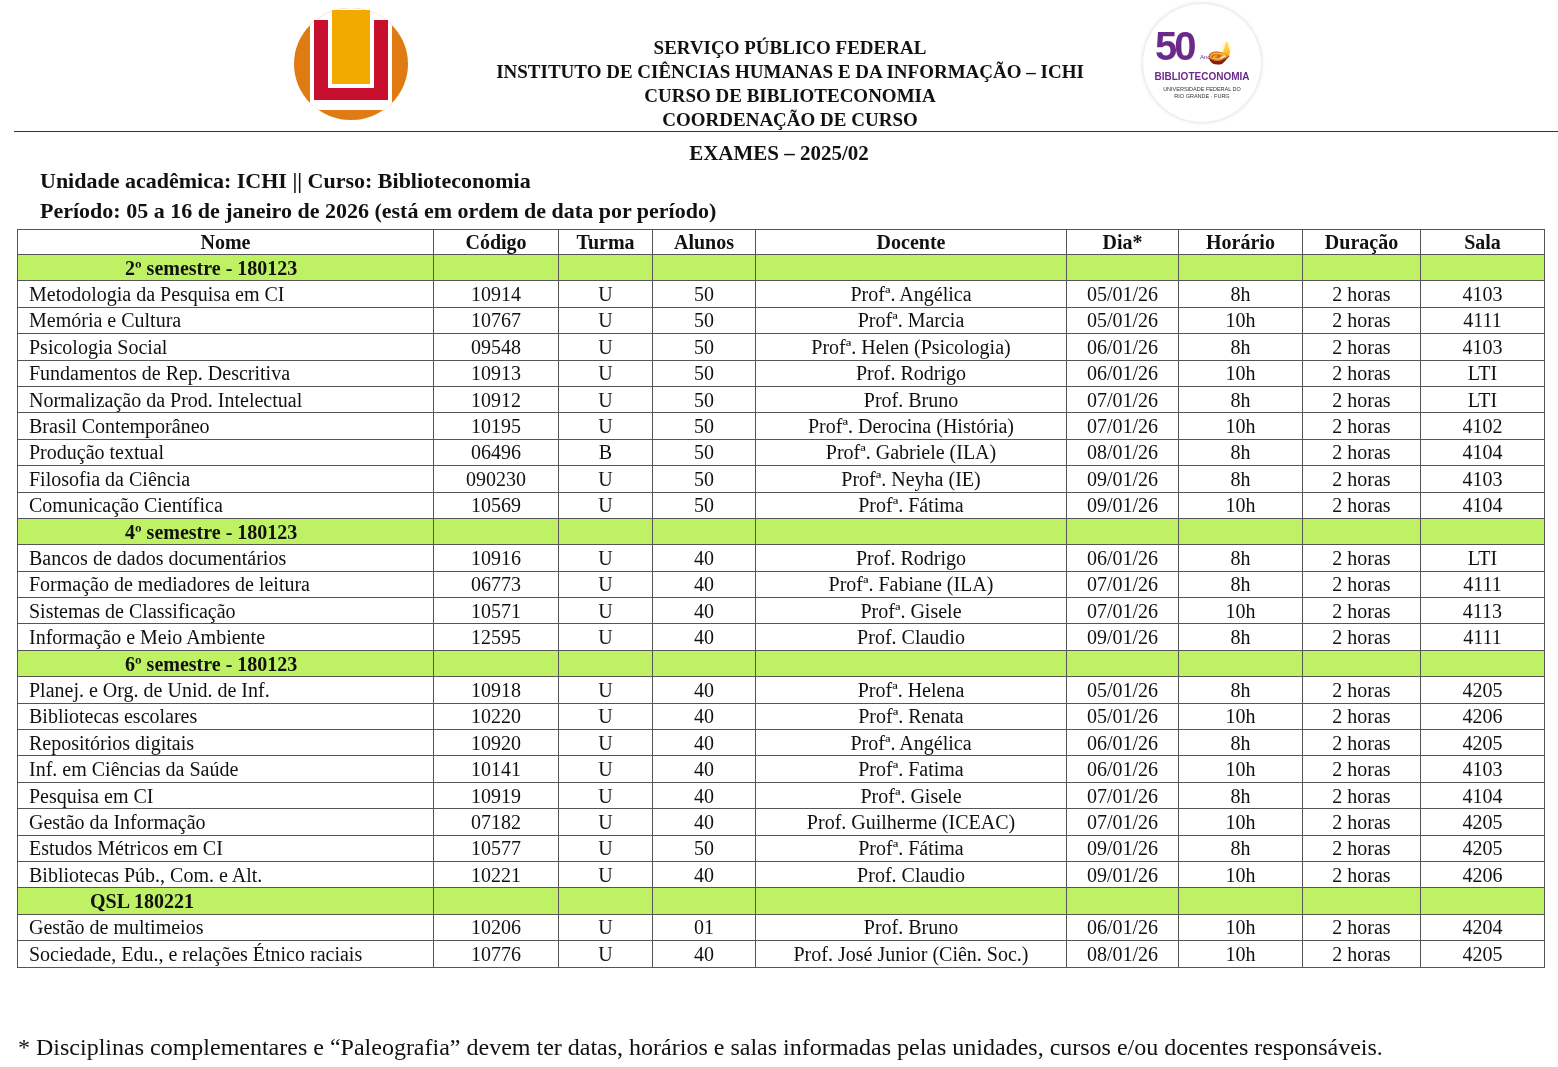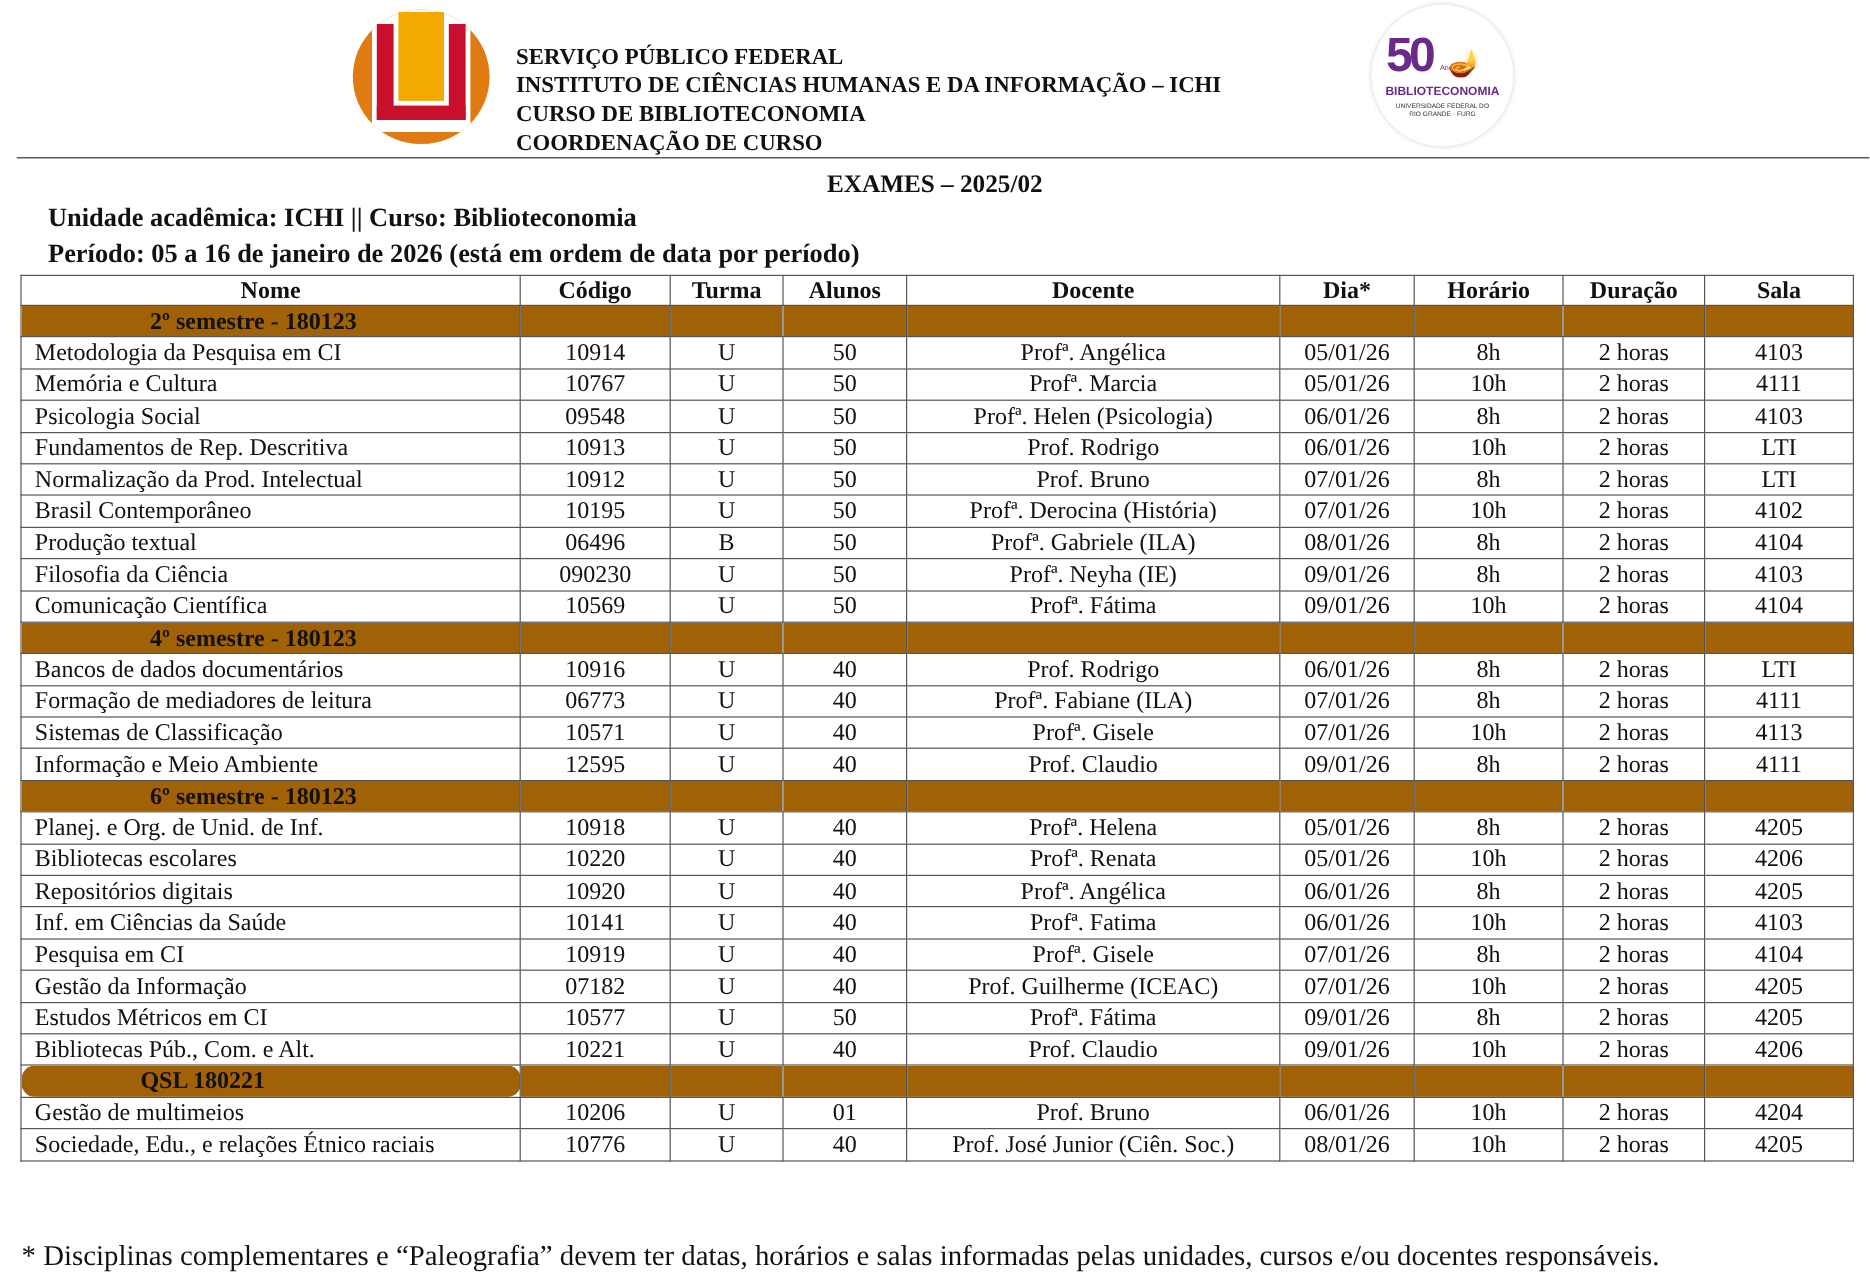--- a/index.html
+++ b/index.html
@@ -10,37 +10,37 @@
                 border-radius: 50%; background: #fff; box-shadow: 0 0 4px rgba(0,0,0,0.18); }
   .logo-right .fifty { position: absolute; left: 12px; top: 22px; font-family: "Liberation Sans", sans-serif;
                        font-weight: bold; font-size: 40px; color: #6b2a8a; letter-spacing: -3px; line-height: 40px; }
   .logo-right .anos { position: absolute; left: 57px; top: 50px; font-family: "Liberation Sans", sans-serif;
                       font-size: 6px; color: #6b2a8a; }
   .logo-right .lamp { position: absolute; left: 64px; top: 36px; font-size: 22px; color: #111; }
   .logo-right .bib { position: absolute; left: 0; width: 118px; top: 67px; text-align: center;
                      font-family: "Liberation Sans", sans-serif; font-weight: bold; font-size: 10px; color: #6b2a8a; }
   .logo-right .uni { position: absolute; left: 0; width: 118px; top: 82px; text-align: center;
                      font-family: "Liberation Sans", sans-serif; font-size: 5.5px; color: #333; line-height: 7px; }
-  .header { position: absolute; left: 430px; width: 720px; top: 36px; text-align: left;
+  .header { position: absolute; left: 430px; width: 720px; top: 36px; text-align: center;
             font-weight: bold; font-size: 19px; line-height: 24px; }
   .header-rule { position: absolute; left: 14px; right: 0; top: 131px; height: 0; border-top: 1.5px solid #333; }
   .exam-title { position: absolute; left: 0; right: 0; top: 141px; text-align: center; font-weight: bold; font-size: 21px; }
   .info-line { position: absolute; left: 18px; font-weight: bold; font-size: 22px; margin-left: 22px; }
   .info-1 { top: 168px; }
   .info-2 { top: 198px; }
   table.schedule { position: absolute; left: 17px; top: 229px; width: 1527px; border-collapse: collapse;
                    table-layout: fixed; font-size: 20px; }
   table.schedule th, table.schedule td { border: 1.5px solid #555; padding: 0 4px; height: 25.4px;
                    line-height: 24px; white-space: nowrap; overflow: hidden; }
   table.schedule th { font-weight: bold; text-align: center; height: 24px; }
   table.schedule td { text-align: center; }
   table.schedule td.name { text-align: left; padding-left: 11px; }
-  tr.section td { background: #a16207; font-weight: bold; }
+  tr.section td { background: #bef264; font-weight: bold; }
   tr.section td.name { padding-left: 107px; }
-  tr.section.qsl td.name { padding-left: 99px; border-radius: 11px; }
+  tr.section.qsl td.name { padding-left: 72px; }
   .footnote { position: absolute; left: 18px; top: 1034px; font-size: 24px; }
 </style>
 </head>
 <body>
 
 <div class="logo-left">
   <svg width="118" height="114" viewBox="0 0 118 114">
     <defs>
         <clipPath id="circ">
           <ellipse cx="59" cy="58" rx="57" ry="56"></ellipse>

